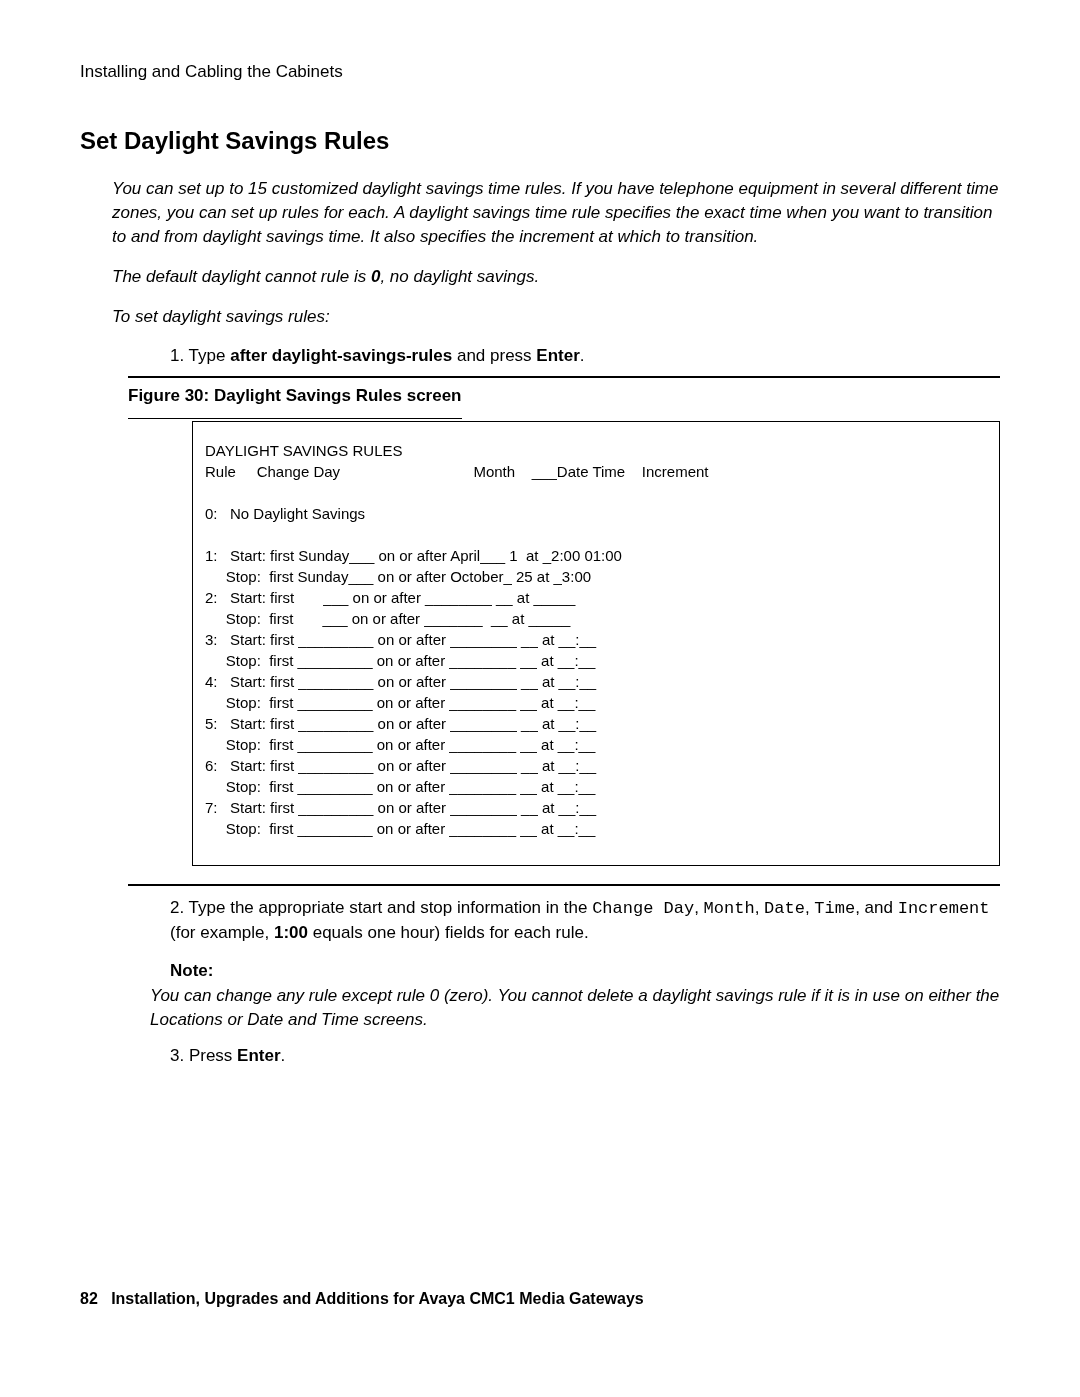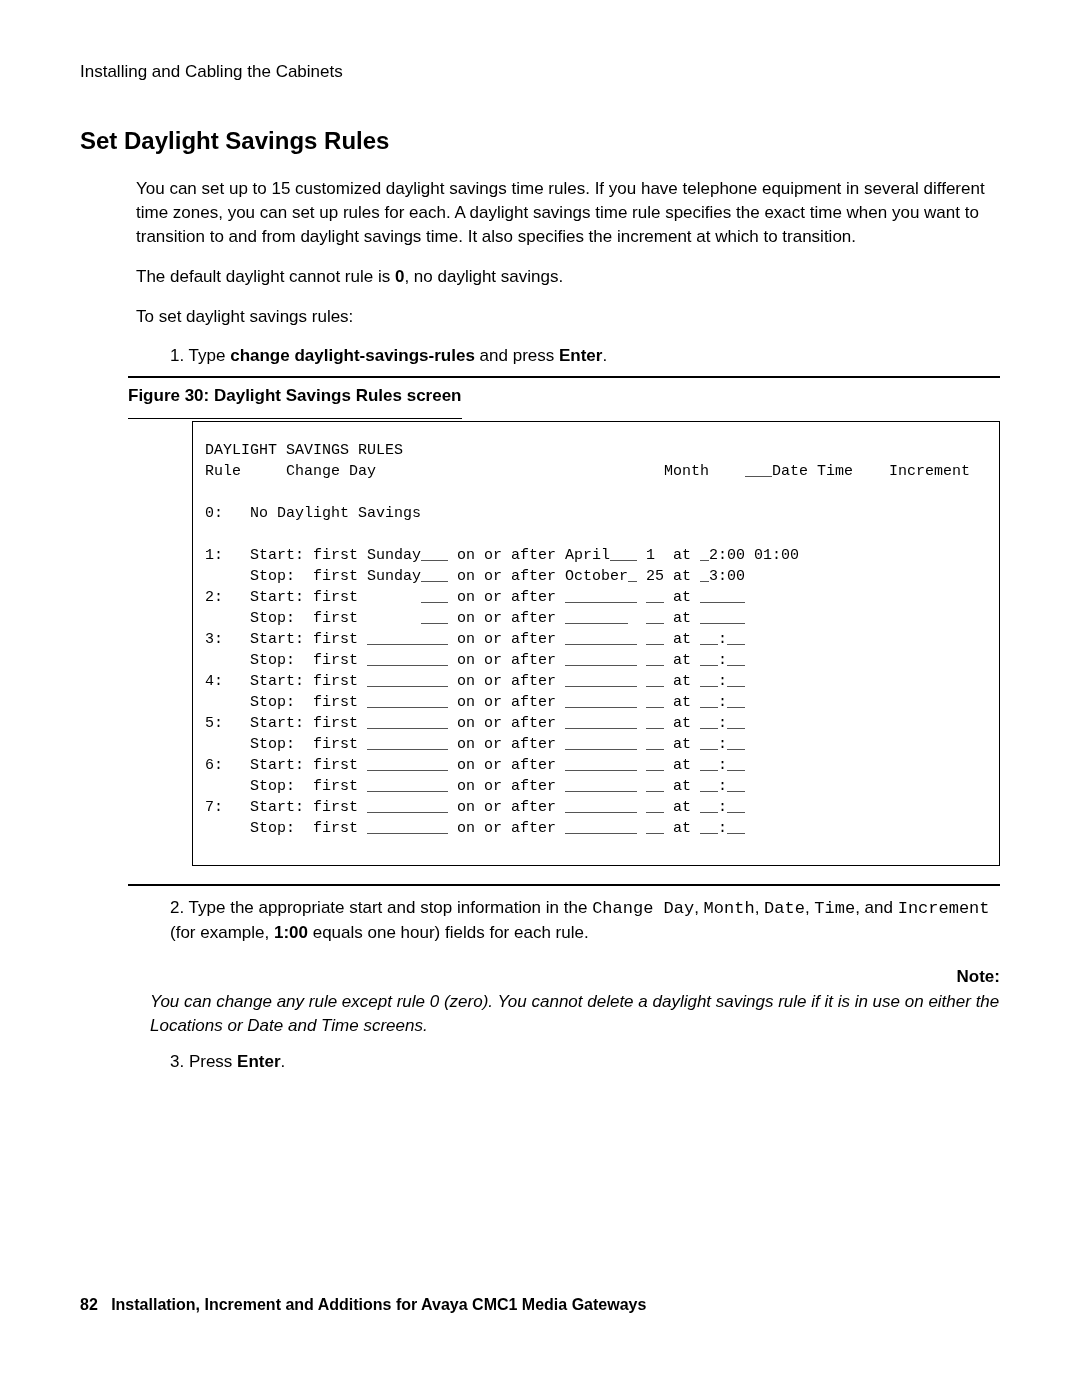--- a/index.html
+++ b/index.html
@@ -16,22 +16,23 @@
     font-weight: normal;
     font-size: 17px;
     margin-bottom: 40px;
   }
   h1.section-title {
     font-size: 24px;
     font-weight: bold;
     margin: 0 0 20px 0;
   }
   .body-text {
-    margin-left: 56px;
+    margin-left: 32px;
     margin-bottom: 16px;
+    font-style: italic;
   }
   .steps {
     margin-left: 90px;
   }
   .step {
     margin-bottom: 8px;
   }
   .rule-hr {
     border: none;
     border-top: 2px solid #000;
@@ -46,34 +47,33 @@
   .fig-underline {
     border-bottom: 1.5px solid #000;
     display: inline-block;
     padding-bottom: 10px;
   }
   .screen-box {
     border: 1.5px solid #000;
     margin-left: 112px;
     margin-right: 0;
     padding: 18px 12px 26px 12px;
-    font-family: Liberation Mono, monospace;
+    font-family: Liberation Sans, sans-serif;
     font-size: 15px;
     white-space: pre;
     line-height: 1.4;
     overflow: hidden;
   }
   .mono {
     font-family: "Courier New", Courier, monospace;
   }
   .note-label {
     font-weight: bold;
     margin-left: 90px;
-    margin-top: 20px;
-    text-align: right;
+    margin-top: 14px;
   }
   .note-body {
     margin-left: 70px;
     margin-top: 2px;
     font-style: italic;
   }
   .footer {
     margin-top: 220px;
     font-weight: bold;
     font-size: 16px;
@@ -90,21 +90,21 @@
 <div class="body-text">You can set up to 15 customized daylight savings time rules. If you have telephone equipment in several different time zones, you can set up rules for each. A daylight savings time rule specifies the exact time when you want to transition to and from daylight savings time. It also specifies the increment at which to transition.</div>
 
 <div class="body-text">
   <span>The default daylight cannot rule is </span><b>0</b><span>, no daylight savings.</span>
 </div>
 
 <div class="body-text">To set daylight savings rules:</div>
 
 <div class="steps">
   <div class="step">
-    <span>1. Type </span><b>change daylight-savings-rules</b><span> and press </span><b>Enter</b><span>.</span>
+    <span>1. Type </span><b>after daylight-savings-rules</b><span> and press </span><b>Enter</b><span>.</span>
   </div>
 </div>
 
 <hr class="rule-hr">
 
 <div class="fig-caption">
   <span class="fig-underline">Figure 30: Daylight Savings Rules screen</span>
 </div>
 
 <div class="screen-box">DAYLIGHT SAVINGS RULES
@@ -138,14 +138,14 @@
 <div class="note-label">Note:</div>
 <div class="note-body">You can change any rule except rule 0 (zero). You cannot delete a daylight savings rule if it is in use on either the Locations or Date and Time screens.</div>
 
 <div class="steps" style="margin-top:12px;">
   <div class="step">
     <span>3. Press </span><b>Enter</b><span>.</span>
   </div>
 </div>
 
 <div class="footer">
-  <span>82</span>&nbsp;&nbsp;&nbsp;<span>Installation, Increment and Additions for Avaya CMC1 Media Gateways</span>
+  <span>82</span>&nbsp;&nbsp;&nbsp;<span>Installation, Upgrades and Additions for Avaya CMC1 Media Gateways</span>
 </div>
 
 </body></html>

